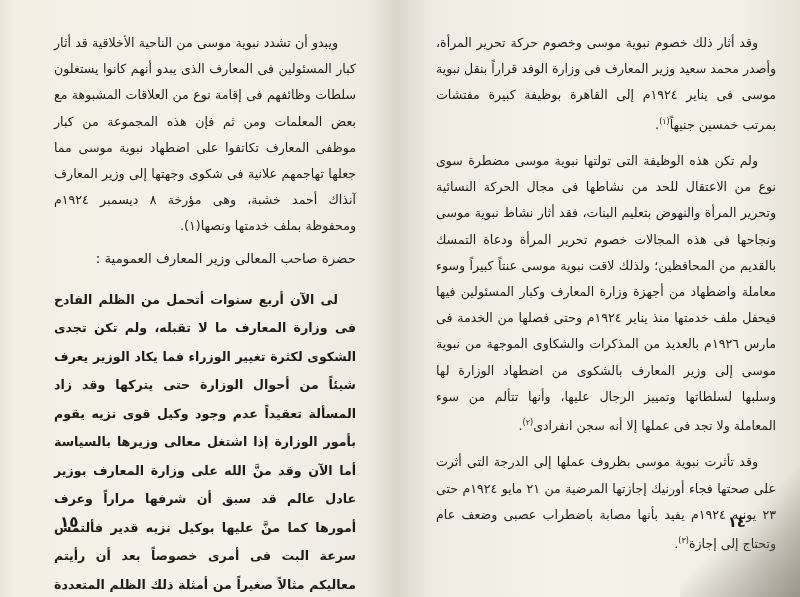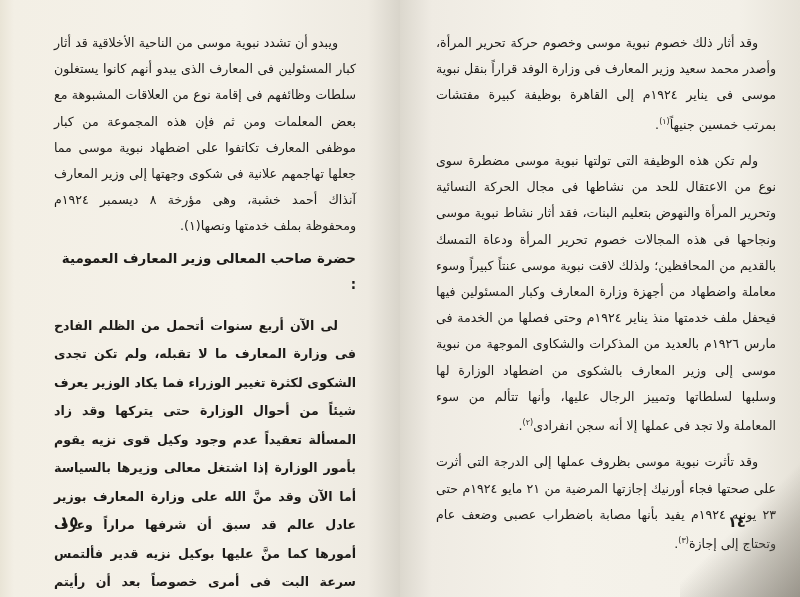--- a/index.html
+++ b/index.html
@@ -28,21 +28,21 @@
     content:""; position:absolute; right:0; bottom:0; width:120px; height:180px;
     background:linear-gradient(135deg, rgba(0,0,0,0) 55%, rgba(120,115,105,0.35) 75%, rgba(90,85,75,0.55) 100%);
     pointer-events:none;
   }
   .para {
     font-size:12.6px; line-height:26.2px; text-align:justify;
     margin:0; text-indent:18px;
   }
   .para + .para { margin-top:10px; }
   .heading {
-    font-size:13.4px; font-weight:bold; line-height:26px; margin:6px 0 14px 0;
+    font-size:13.4px; font-weight:normal; line-height:26px; margin:6px 0 14px 0;
   }
   .quote {
     font-size:12.6px; line-height:28.5px; text-align:justify; font-weight:bold;
     text-indent:18px; margin:0;
   }
   .pno {
     position:absolute; bottom:66px; font-size:15px; font-weight:bold;
   }
   .page-left .pno { left:60px; }
   .page-right .pno { right:54px; }

